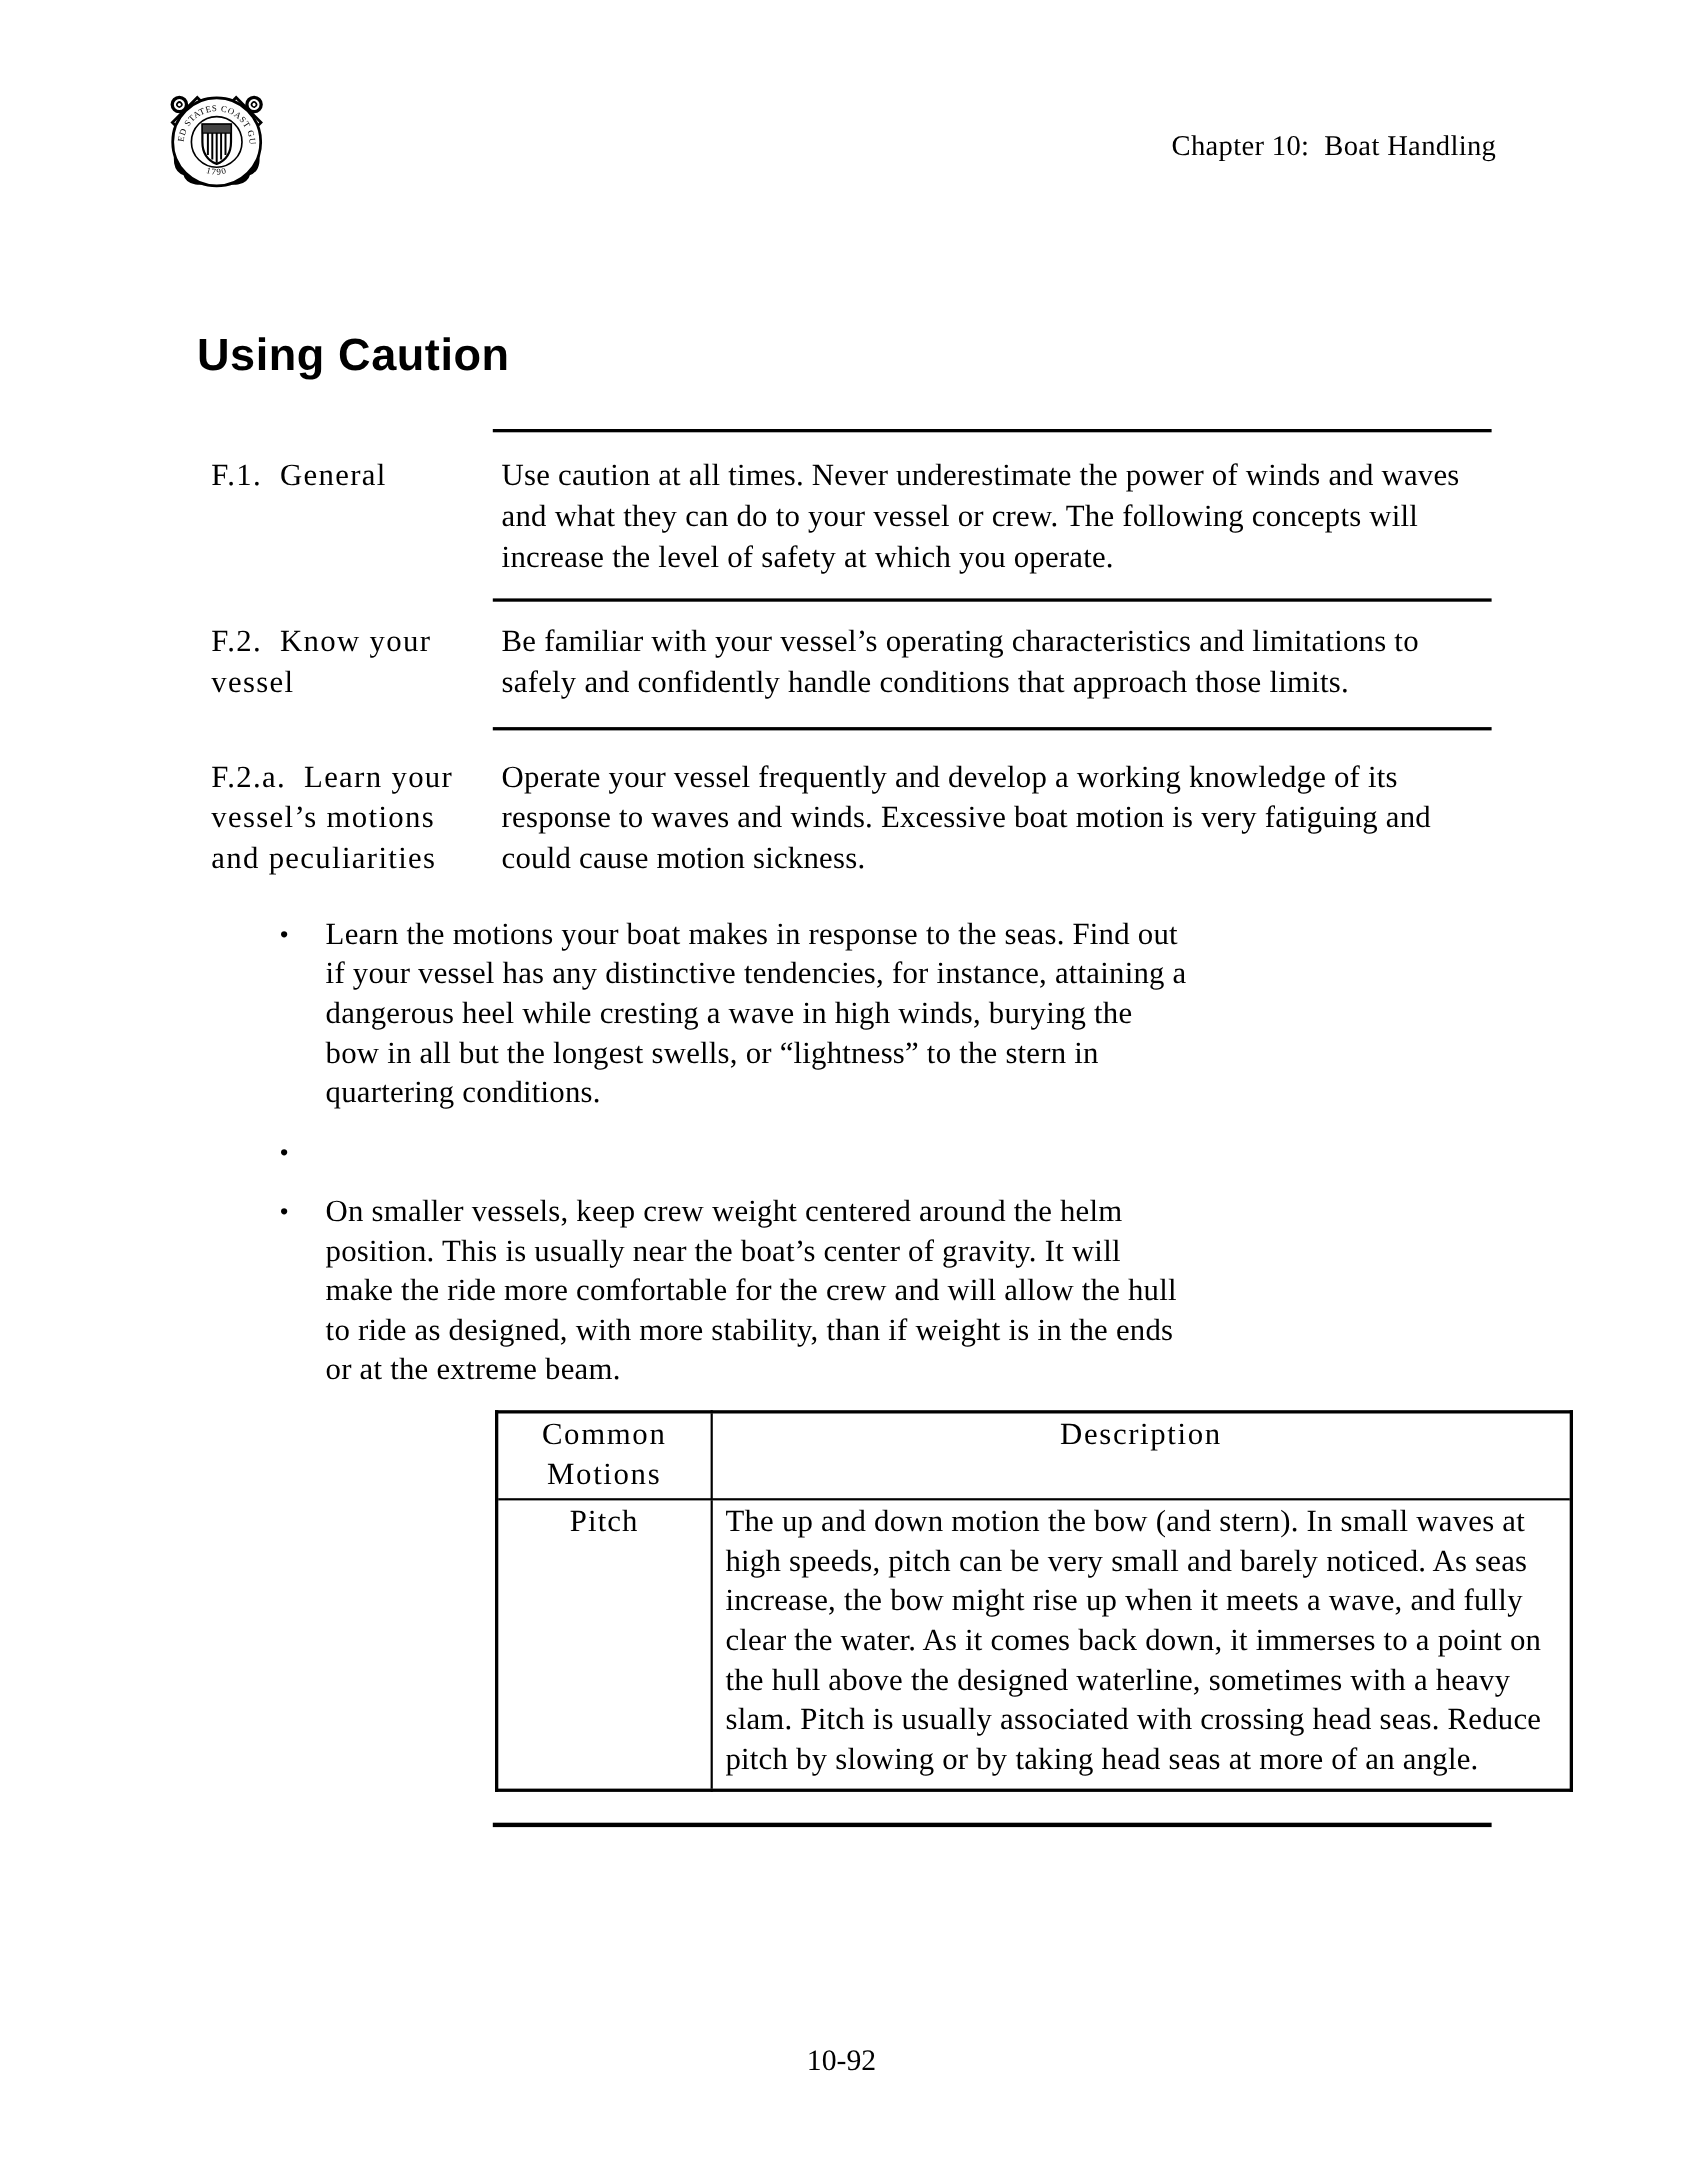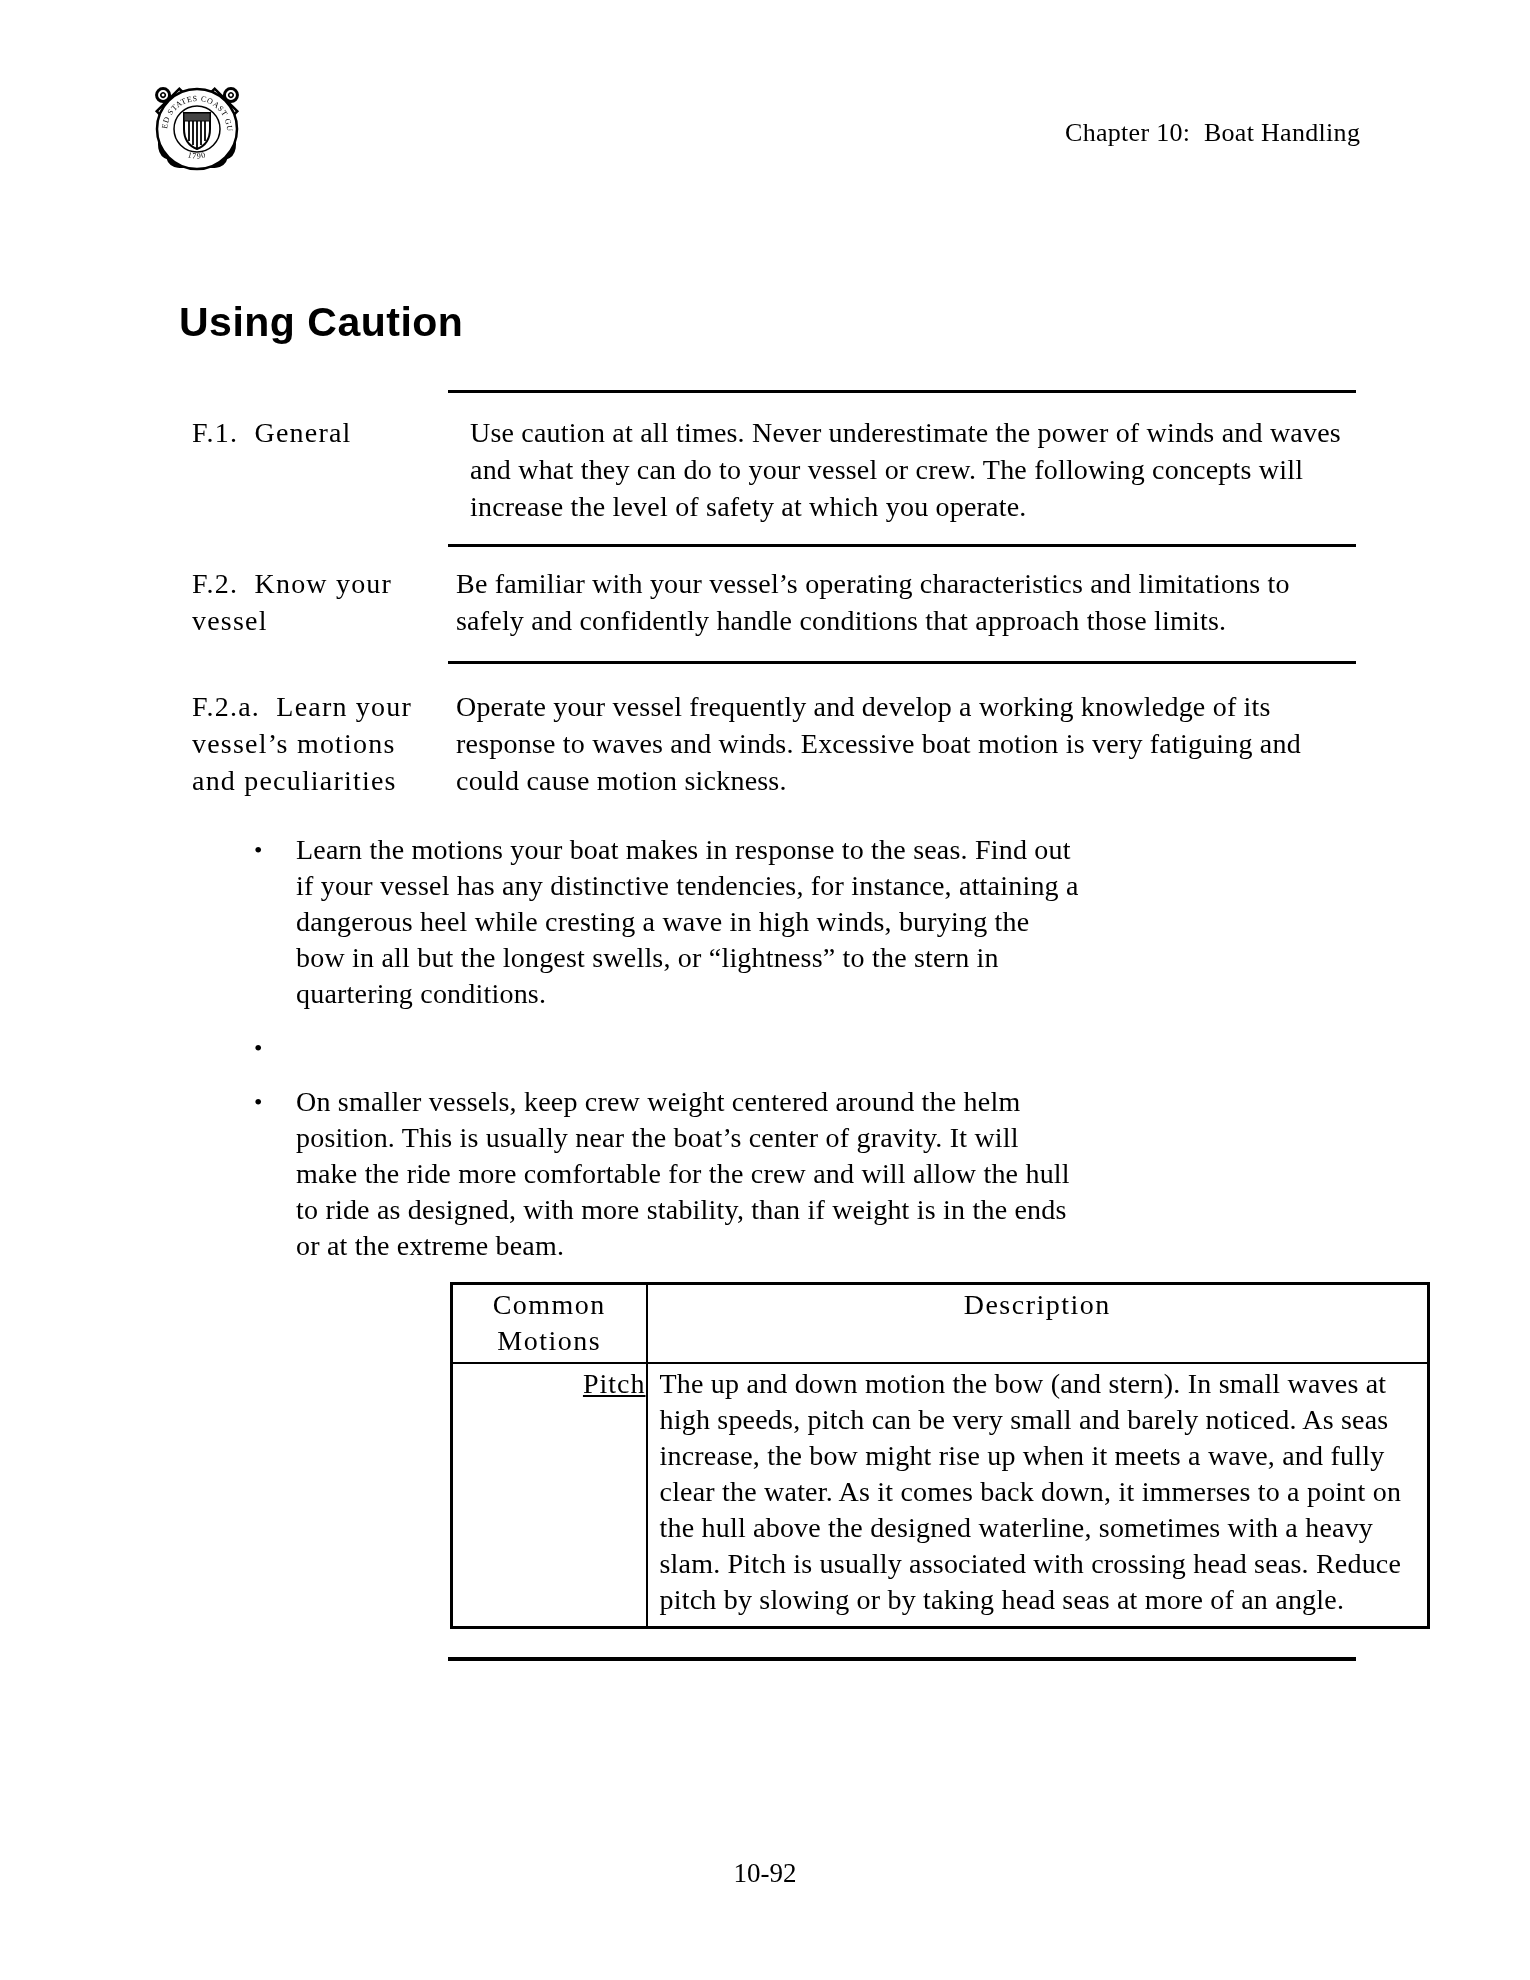--- a/index.html
+++ b/index.html
@@ -31,41 +31,41 @@
   .rule.thick { border-top-width:4px; }
   .section { display:grid; grid-template-columns:256px 908px; }
   .sec-label {
     width:232px;
     font-size:28px; line-height:37px; letter-spacing:1.2px;
   }
   .sec-body {
     padding-left:8px;
     font-size:28px; line-height:37px; letter-spacing:0.2px;
   }
-  .sec-f1 { padding:21px 0 19px 0;gap:14px; }
+  .sec-f1 { padding:21px 0 19px 0; }
   .sec-f2 { padding:18px 0 22px 0; }
   .sec-f2a { padding-top:24px; }
   .bullets { margin-top:33px; }
   .bullet { display:flex; margin-bottom:18px; font-size:28px; line-height:36px; letter-spacing:0.2px; }
   .bullet-marker { margin-left:62px; width:42px; flex:none; font-size:24px; }
   .bullet-text { width:788px; }
   
   table.motions {
     margin-left:258px; margin-top:14px;
     width:980px;
     border-collapse:collapse; table-layout:fixed;
     font-size:28px;
   }
   table.motions th, table.motions td {
     border:2px solid #000; vertical-align:top;
   }
   table.motions { border:3px solid #000; }
   col.c1 { width:195px; }
   th.hdr { font-weight:normal; text-align:center; letter-spacing:1.5px; line-height:36px; padding:2px 4px 3px 4px; }
-  td.motion-cell { text-align:right; letter-spacing:1px; line-height:36px; padding-top:2px;text-decoration:underline; }
+  td.motion-cell { text-align:center; letter-spacing:1px; line-height:36px; padding-top:2px; }
   td.desc-cell { line-height:36px; letter-spacing:0.2px; padding:2px 10px 8px 12px;margin-top:24px; }
   .end-rule { margin-top:28px; }
   
   .page-number {
     position:absolute; top:1858px; left:0; width:100%;
     text-align:center; font-size:27px;
   }
   svg text { font-family:"Liberation Serif", serif; }
 </style>
 </head>

